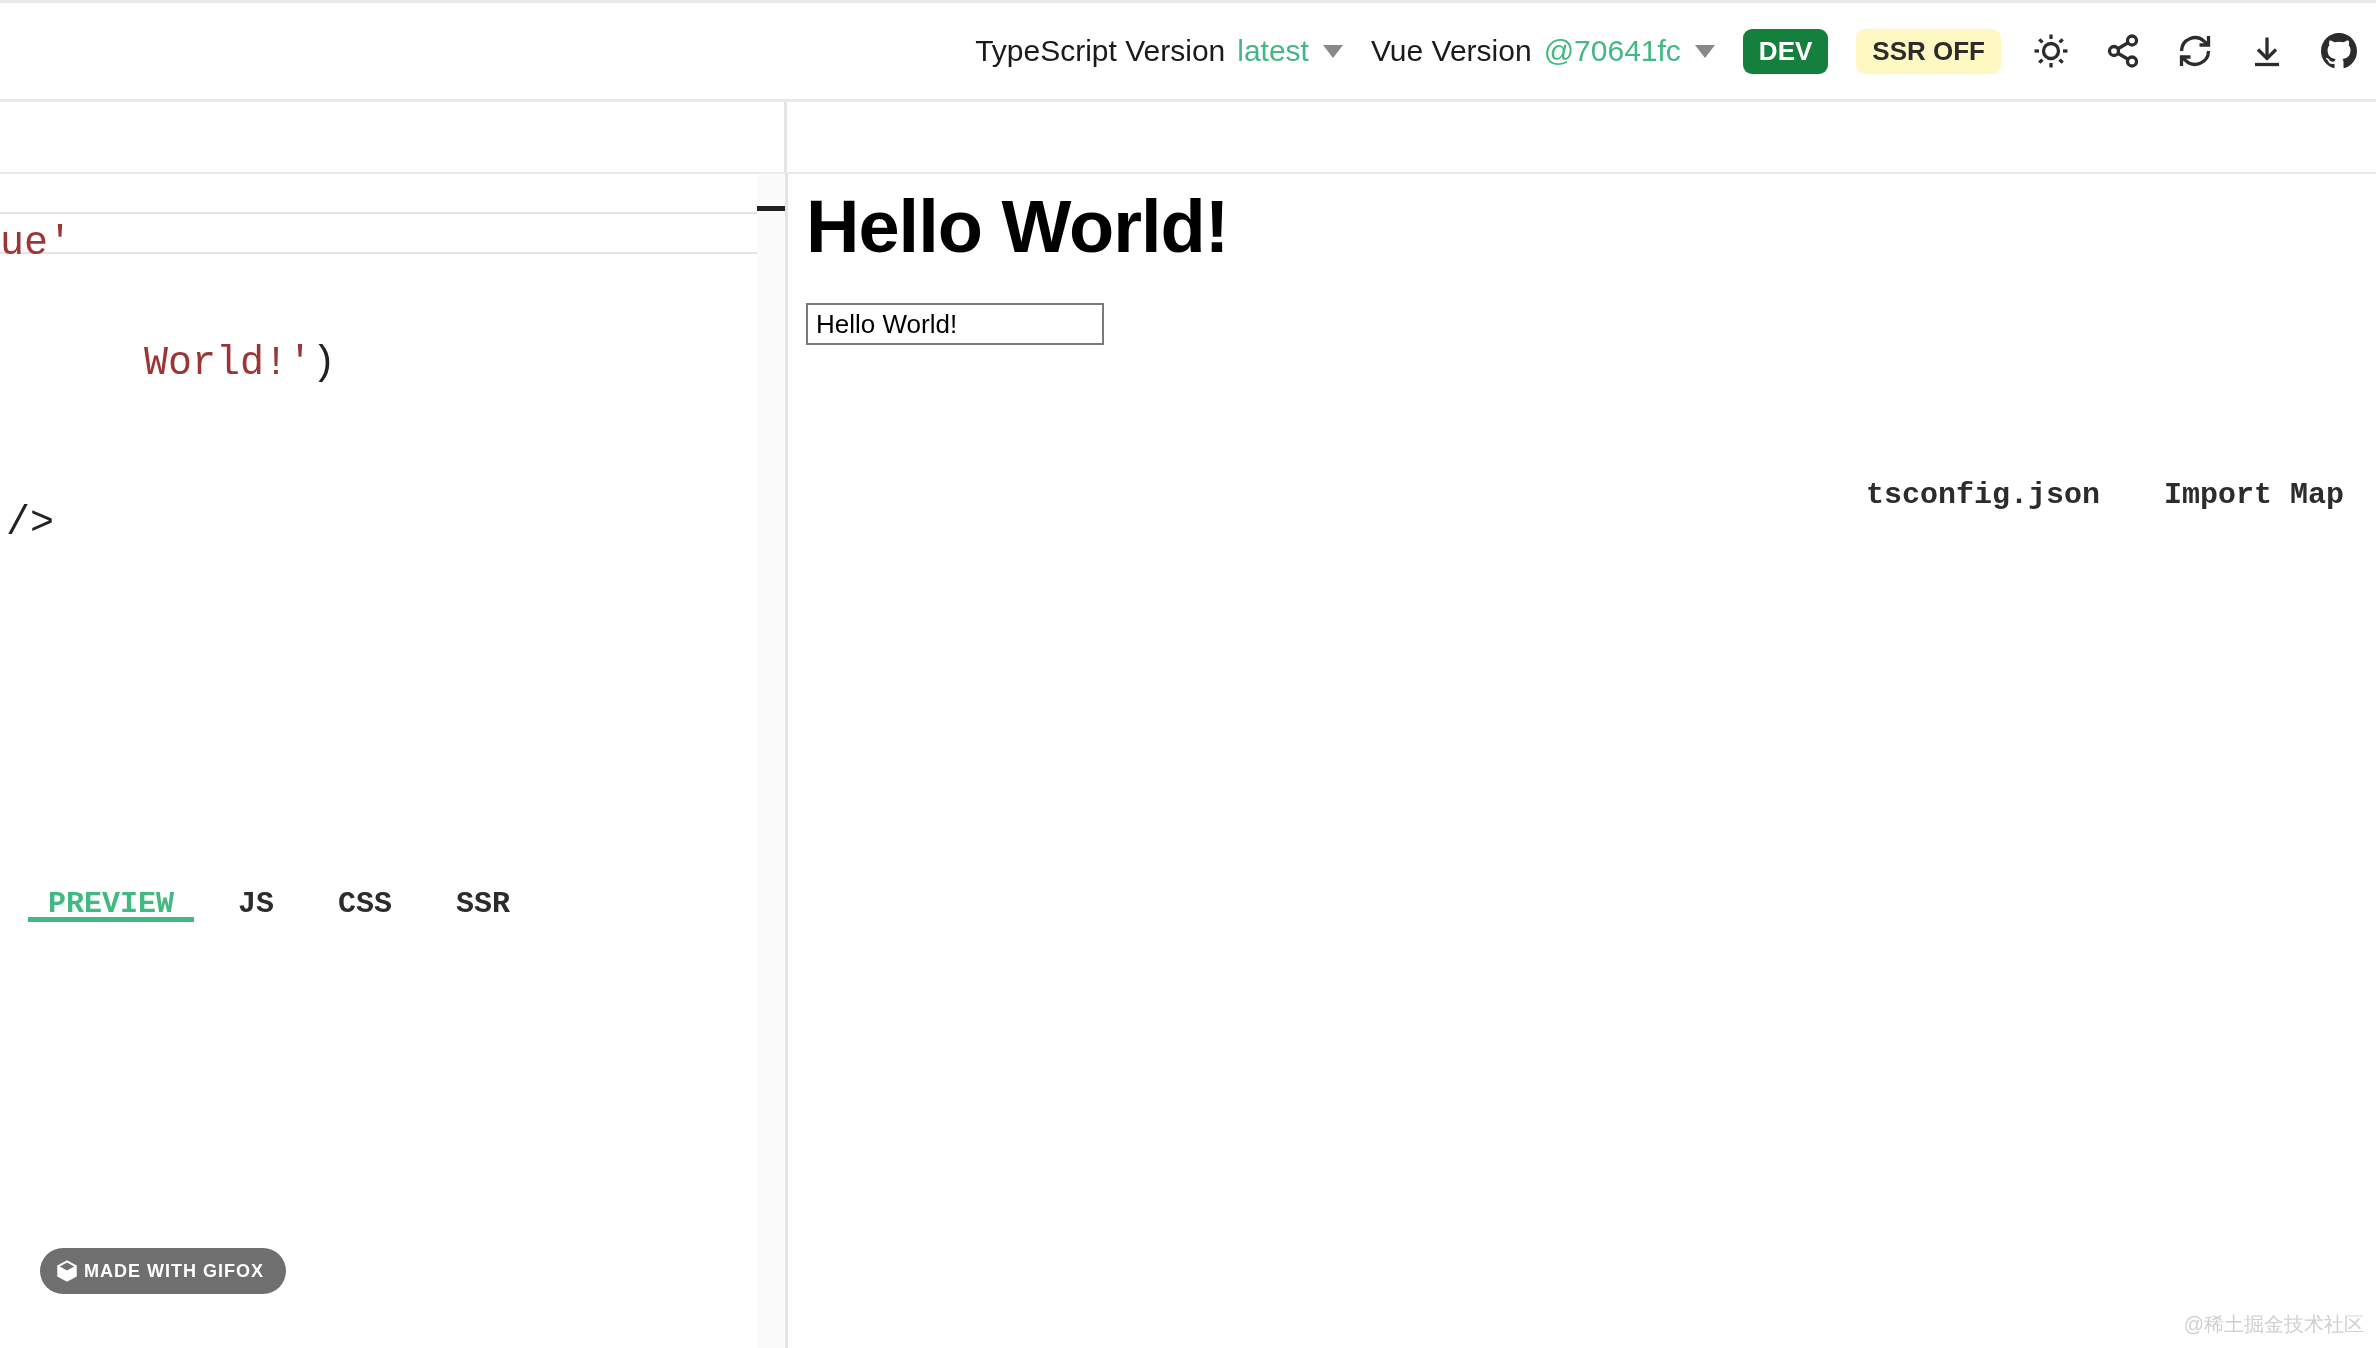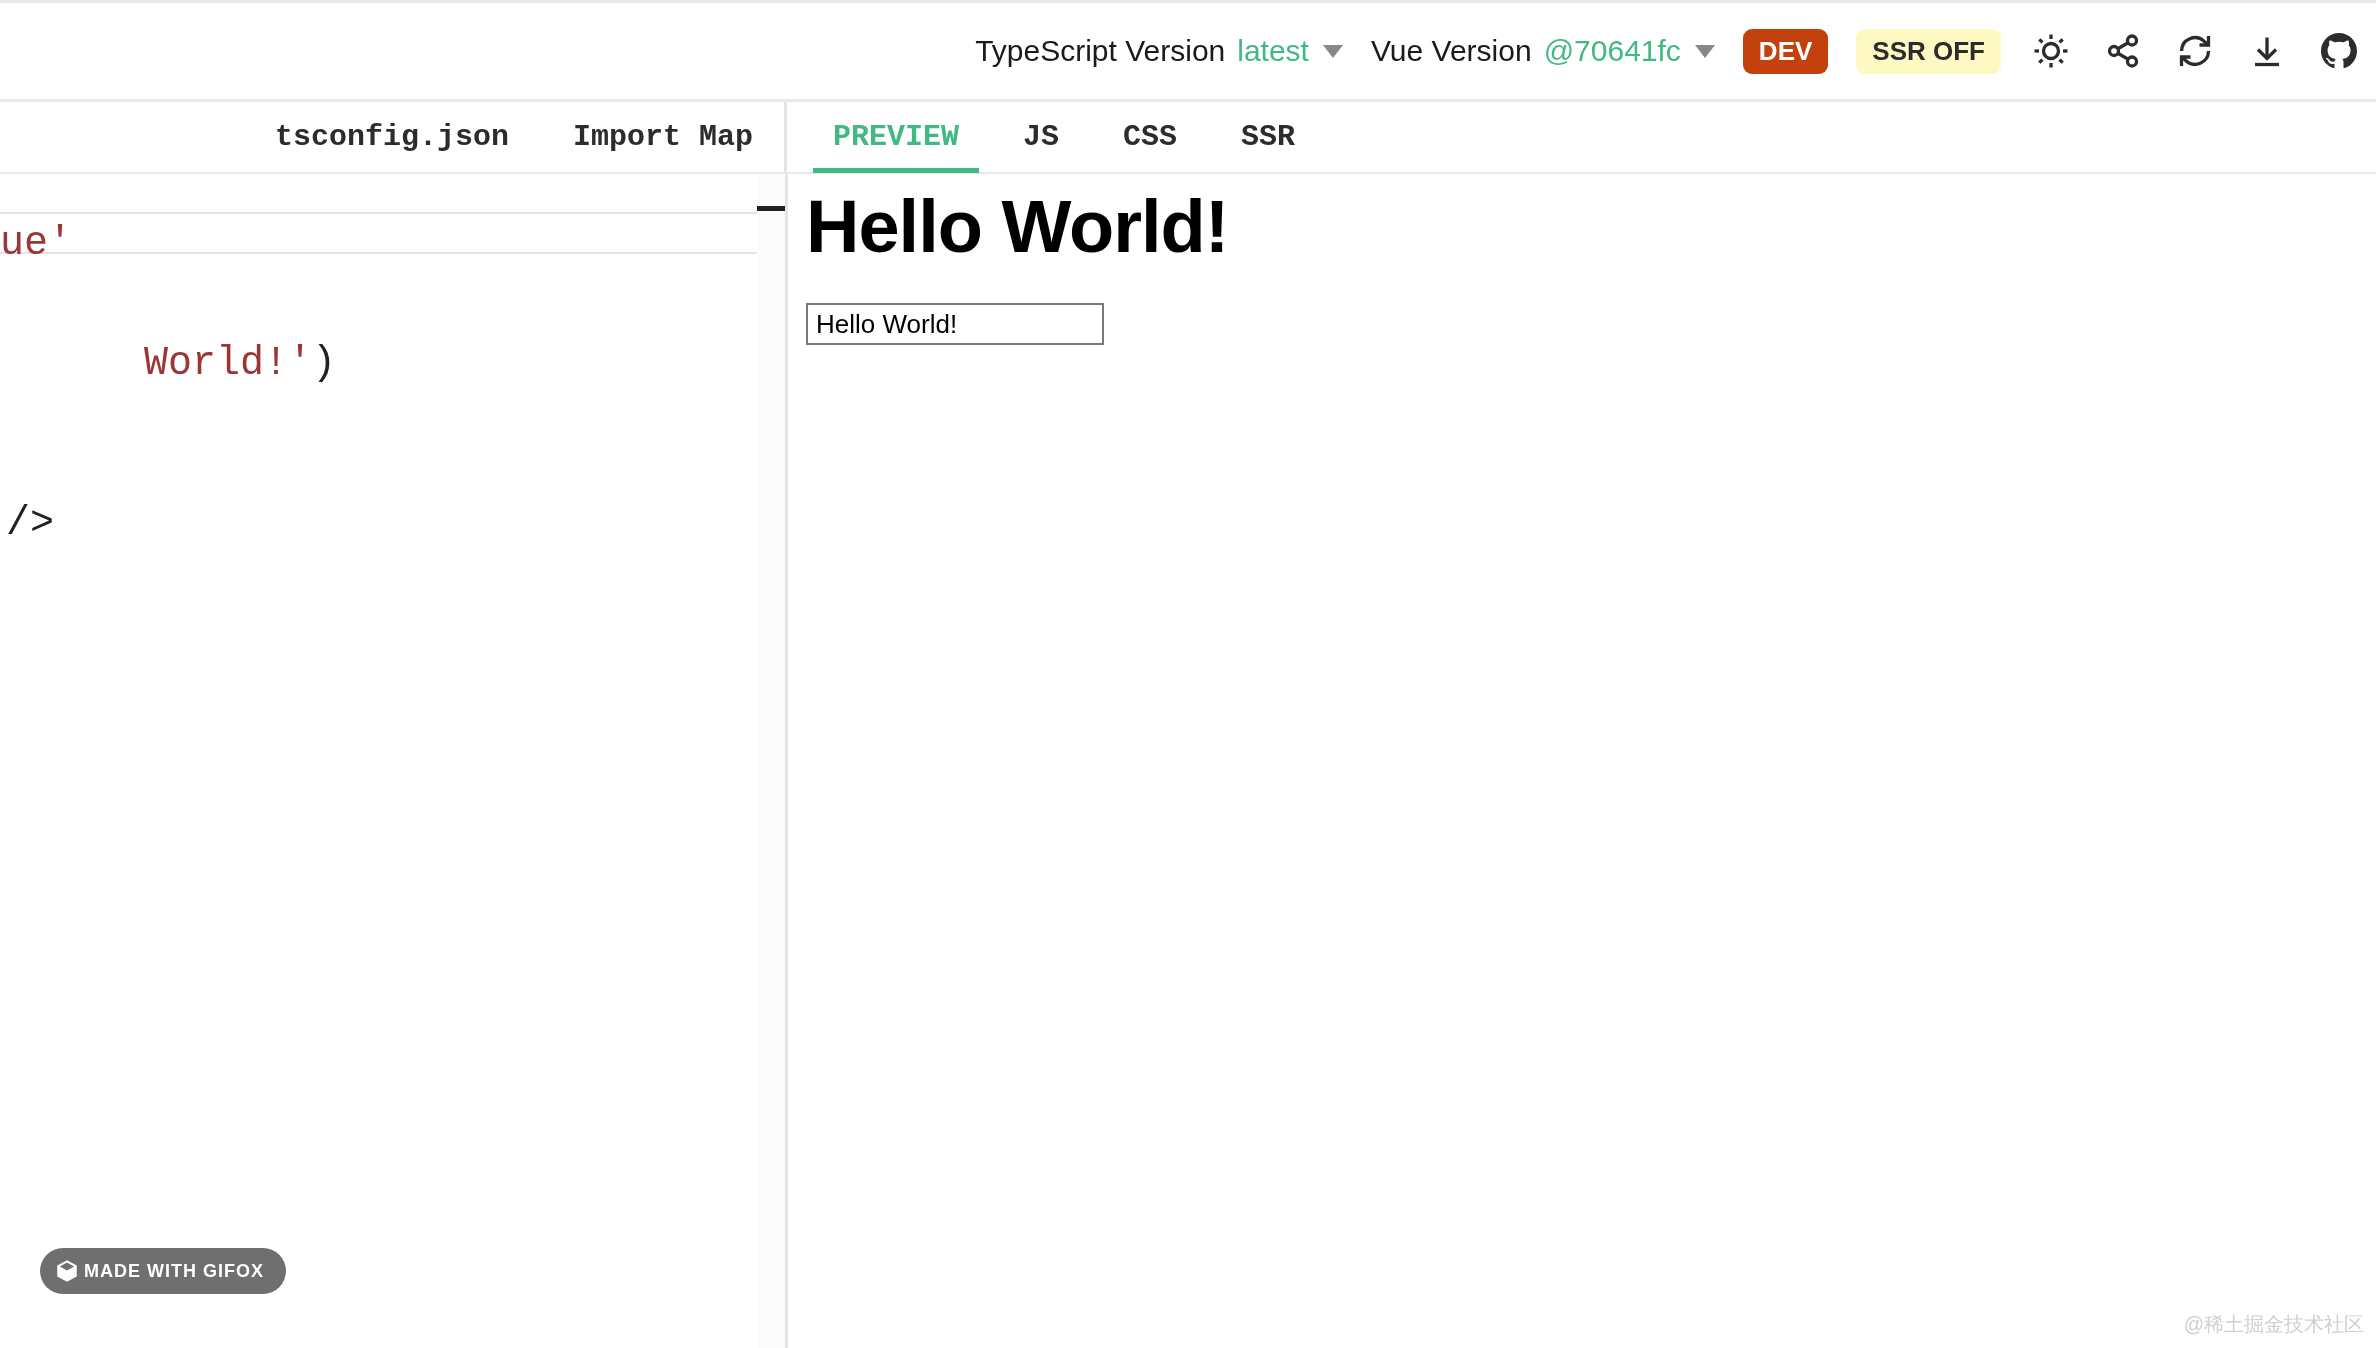--- a/index.html
+++ b/index.html
@@ -41,33 +41,34 @@
     cursor: pointer;
   }
   .badge {
     font-size: 26px;
     font-weight: 600;
     padding: 7px 16px;
     border-radius: 9px;
     cursor: pointer;
     user-select: none;
   }
-  .badge-dev    { background: #c2410c; color: #fff; }
+  .badge-dev    { background: #15803d; color: #fff; }
   .badge-ssroff { background: #fef9c3; color: #2c2c2c; }
   .icon-btn { cursor: pointer; display: flex; align-items: center; justify-content: center; width: 44px; height: 44px; }
   .icon-btn svg { width: 36px; height: 36px; stroke: #2c2c2c; fill: none; stroke-width: 2.2; }
   .icon-btn.github svg { fill: #2c2c2c; stroke: none; }
 
   
   .tabbar {
     height: 72px;
     border-bottom: 2px solid #e9e9ea;
     display: flex;
     align-items: stretch;
     position: relative;
+    flex-direction: column;
   }
   .tabbar-left, .tabbar-right { display: flex; }
   .tabbar-left  { flex: 0 0 785px; justify-content: flex-end; }
   .tabbar-right { flex: 1; padding-left: 16px; }
   .tab {
     font-family: "SFMono-Regular", Consolas, "Liberation Mono", Menlo, monospace;
     font-size: 30px;
     color: #2c2c2c;
     padding: 0 32px;
     display: flex;

